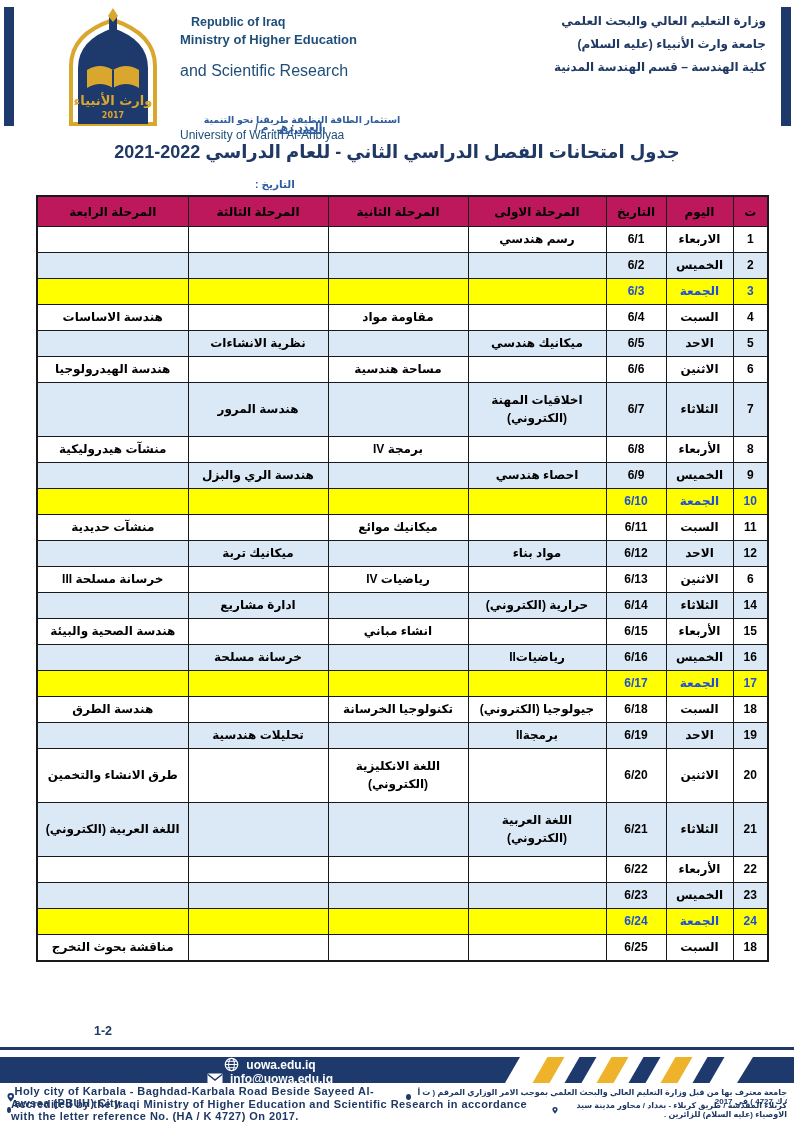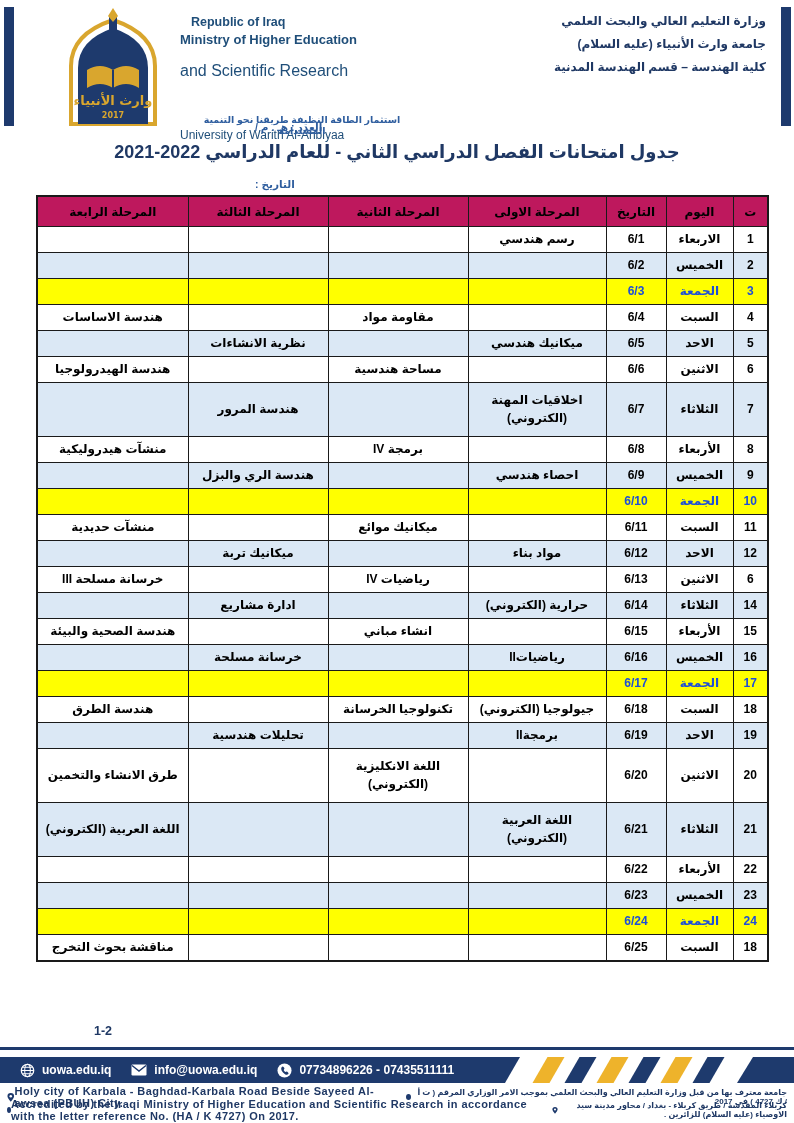--- a/index.html
+++ b/index.html
@@ -40,21 +40,21 @@
   tr.bg-white td{background:#ffffff;}
   tr.bg-blue td{background:#dbe8f5;}
   tr.bg-yellow td{background:#ffff00;color:#1d4ed8;}
   tr.tall td{height:53px;}
   table.sched{border:2px solid #1a1a1a;}
   
   .page-num{position:absolute;left:94px;top:1024px;color:#1f3864;font-size:12.5px;font-weight:bold;}
   .foot-rule{position:absolute;left:0;top:1047px;width:794px;height:3px;background:#1e3a6d;}
   .foot-bar{position:absolute;left:0;top:1057px;width:520px;height:26px;background:#1e3a6d;
     clip-path:polygon(0 0,100% 0,calc(100% - 15px) 100%,0 100%);
-    display:flex;align-items:center;color:#fff;font-size:12px;font-weight:bold;}
+    display:flex;align-items:center;color:#fff;font-size:12px;font-weight:bold;flex-direction:column;}
   .foot-bar .item{display:flex;align-items:center;gap:7px;margin-left:20px;white-space:nowrap;}
   .stripe{position:absolute;top:1057px;height:26px;width:17px;transform:skewX(-30deg);}
   .stripe.y{background:#eeb32b;} .stripe.n{background:#1e3a6d;}
   .end-block{position:absolute;top:1057px;left:737px;width:57px;height:26px;background:#1e3a6d;
     clip-path:polygon(16px 0,100% 0,100% 100%,0 100%);}
   .foot-line{position:absolute;left:0;width:794px;display:flex;justify-content:space-between;
     align-items:center;padding:0 7px;box-sizing:border-box;color:#1f3864;}
   .foot-line .en{font-size:11px;font-weight:bold;letter-spacing:.45px;display:flex;align-items:center;}
   .foot-line .ar{font-size:8px;font-weight:bold;direction:rtl;display:flex;align-items:center;gap:5px;}
   .fl1{top:1085px;} .fl2{top:1098px;}

